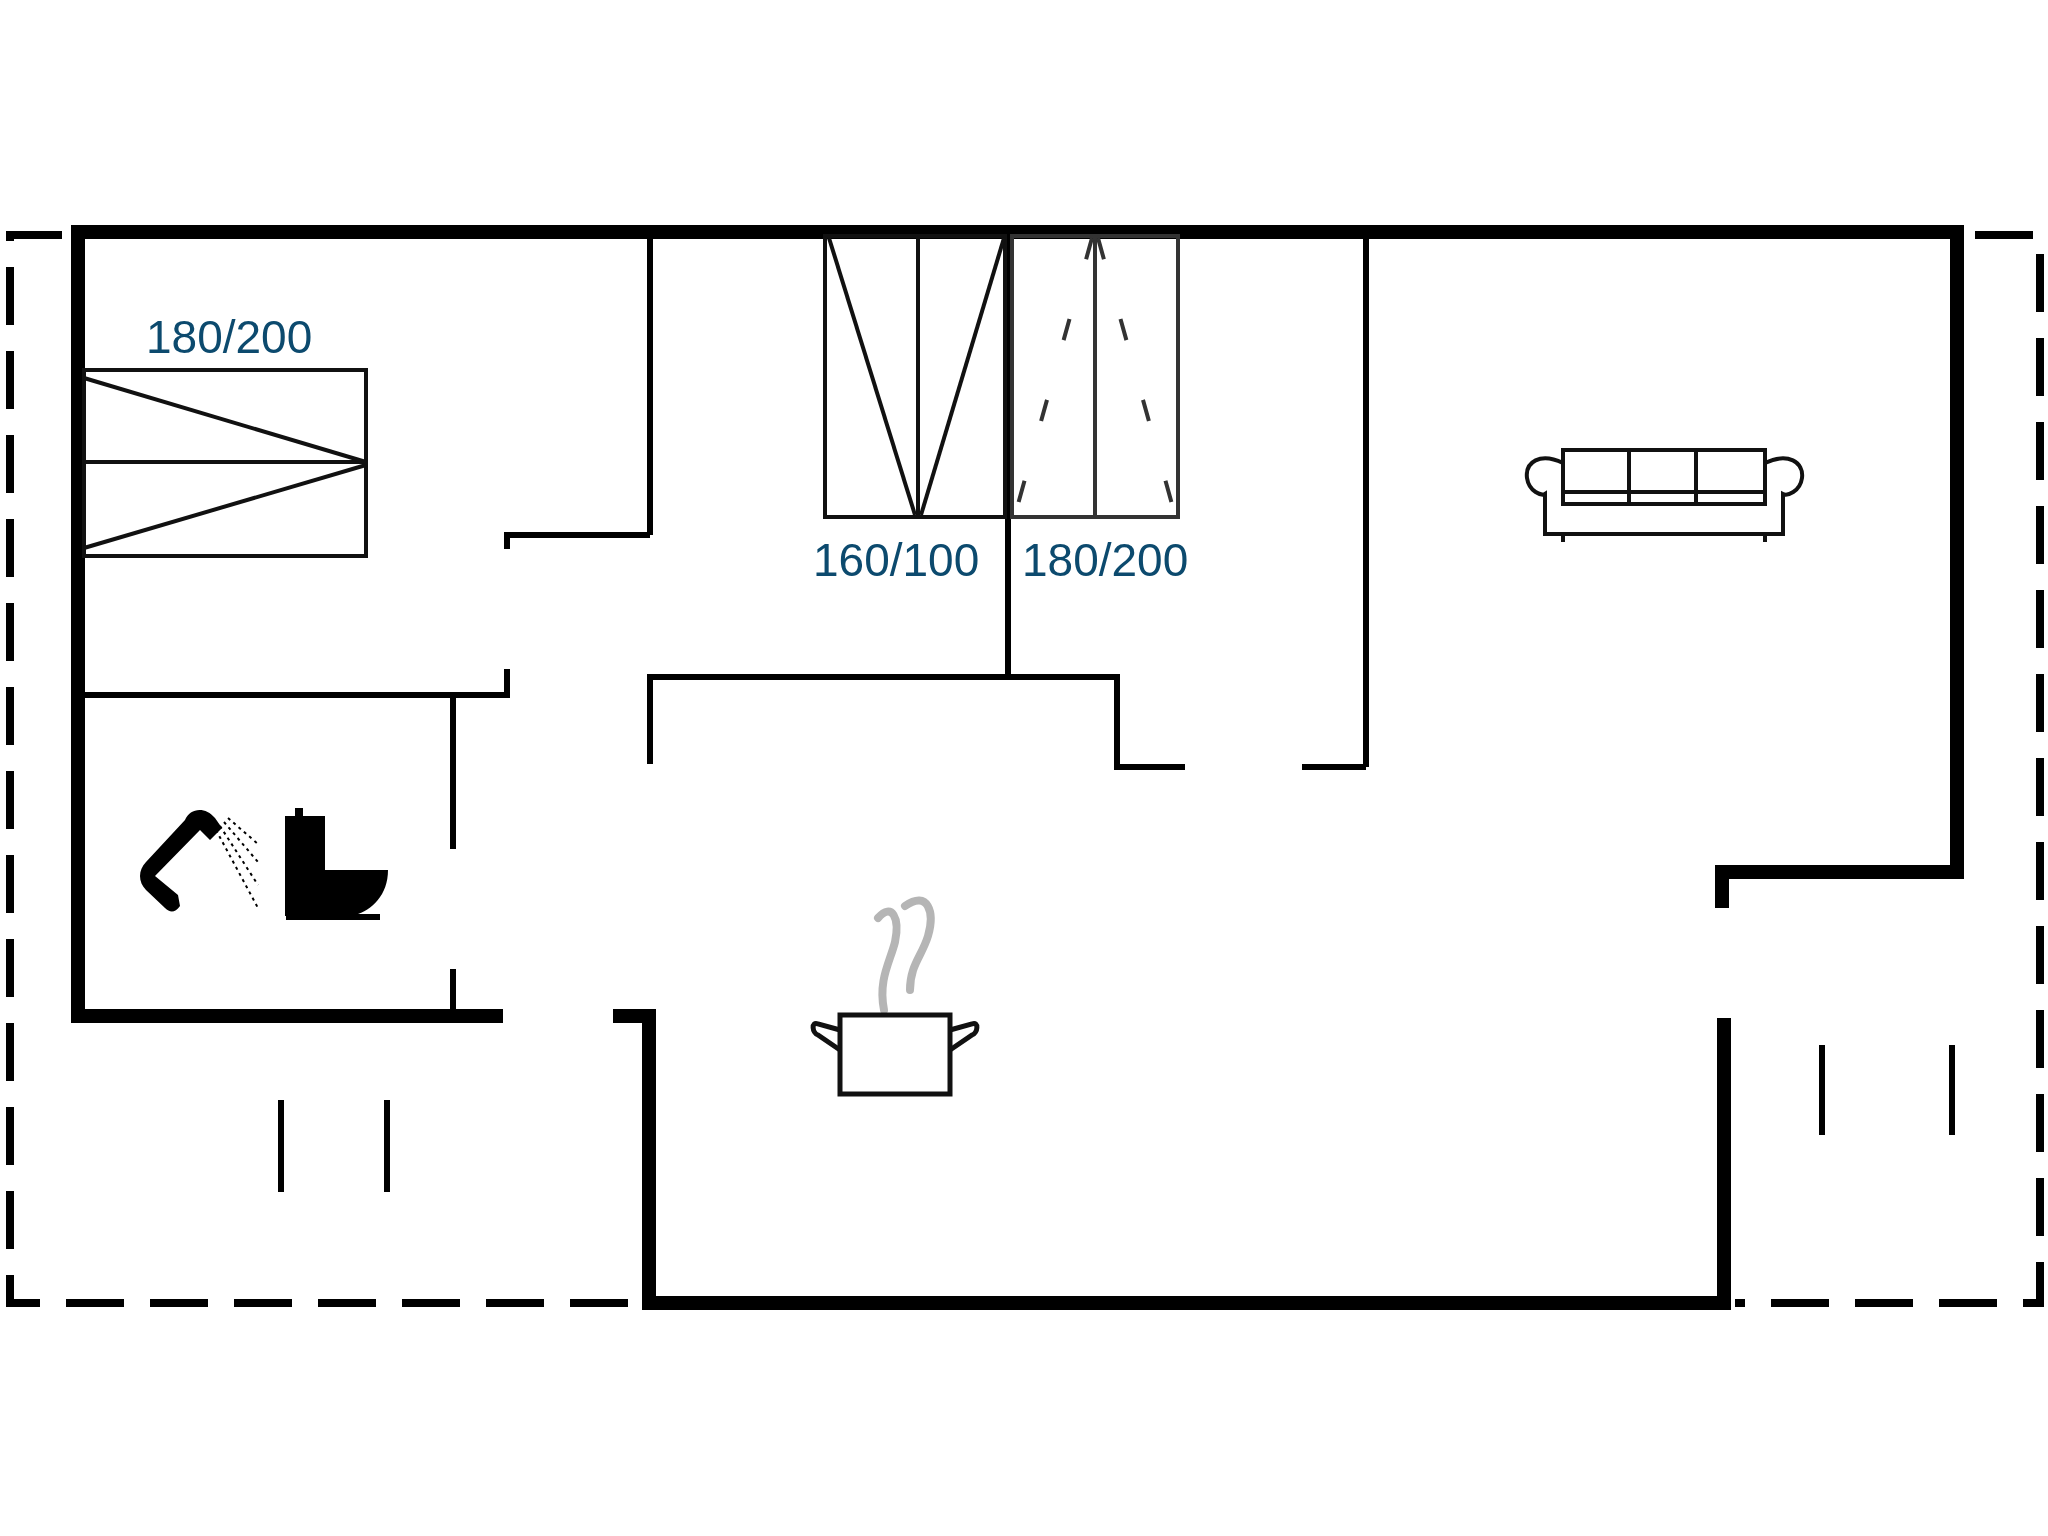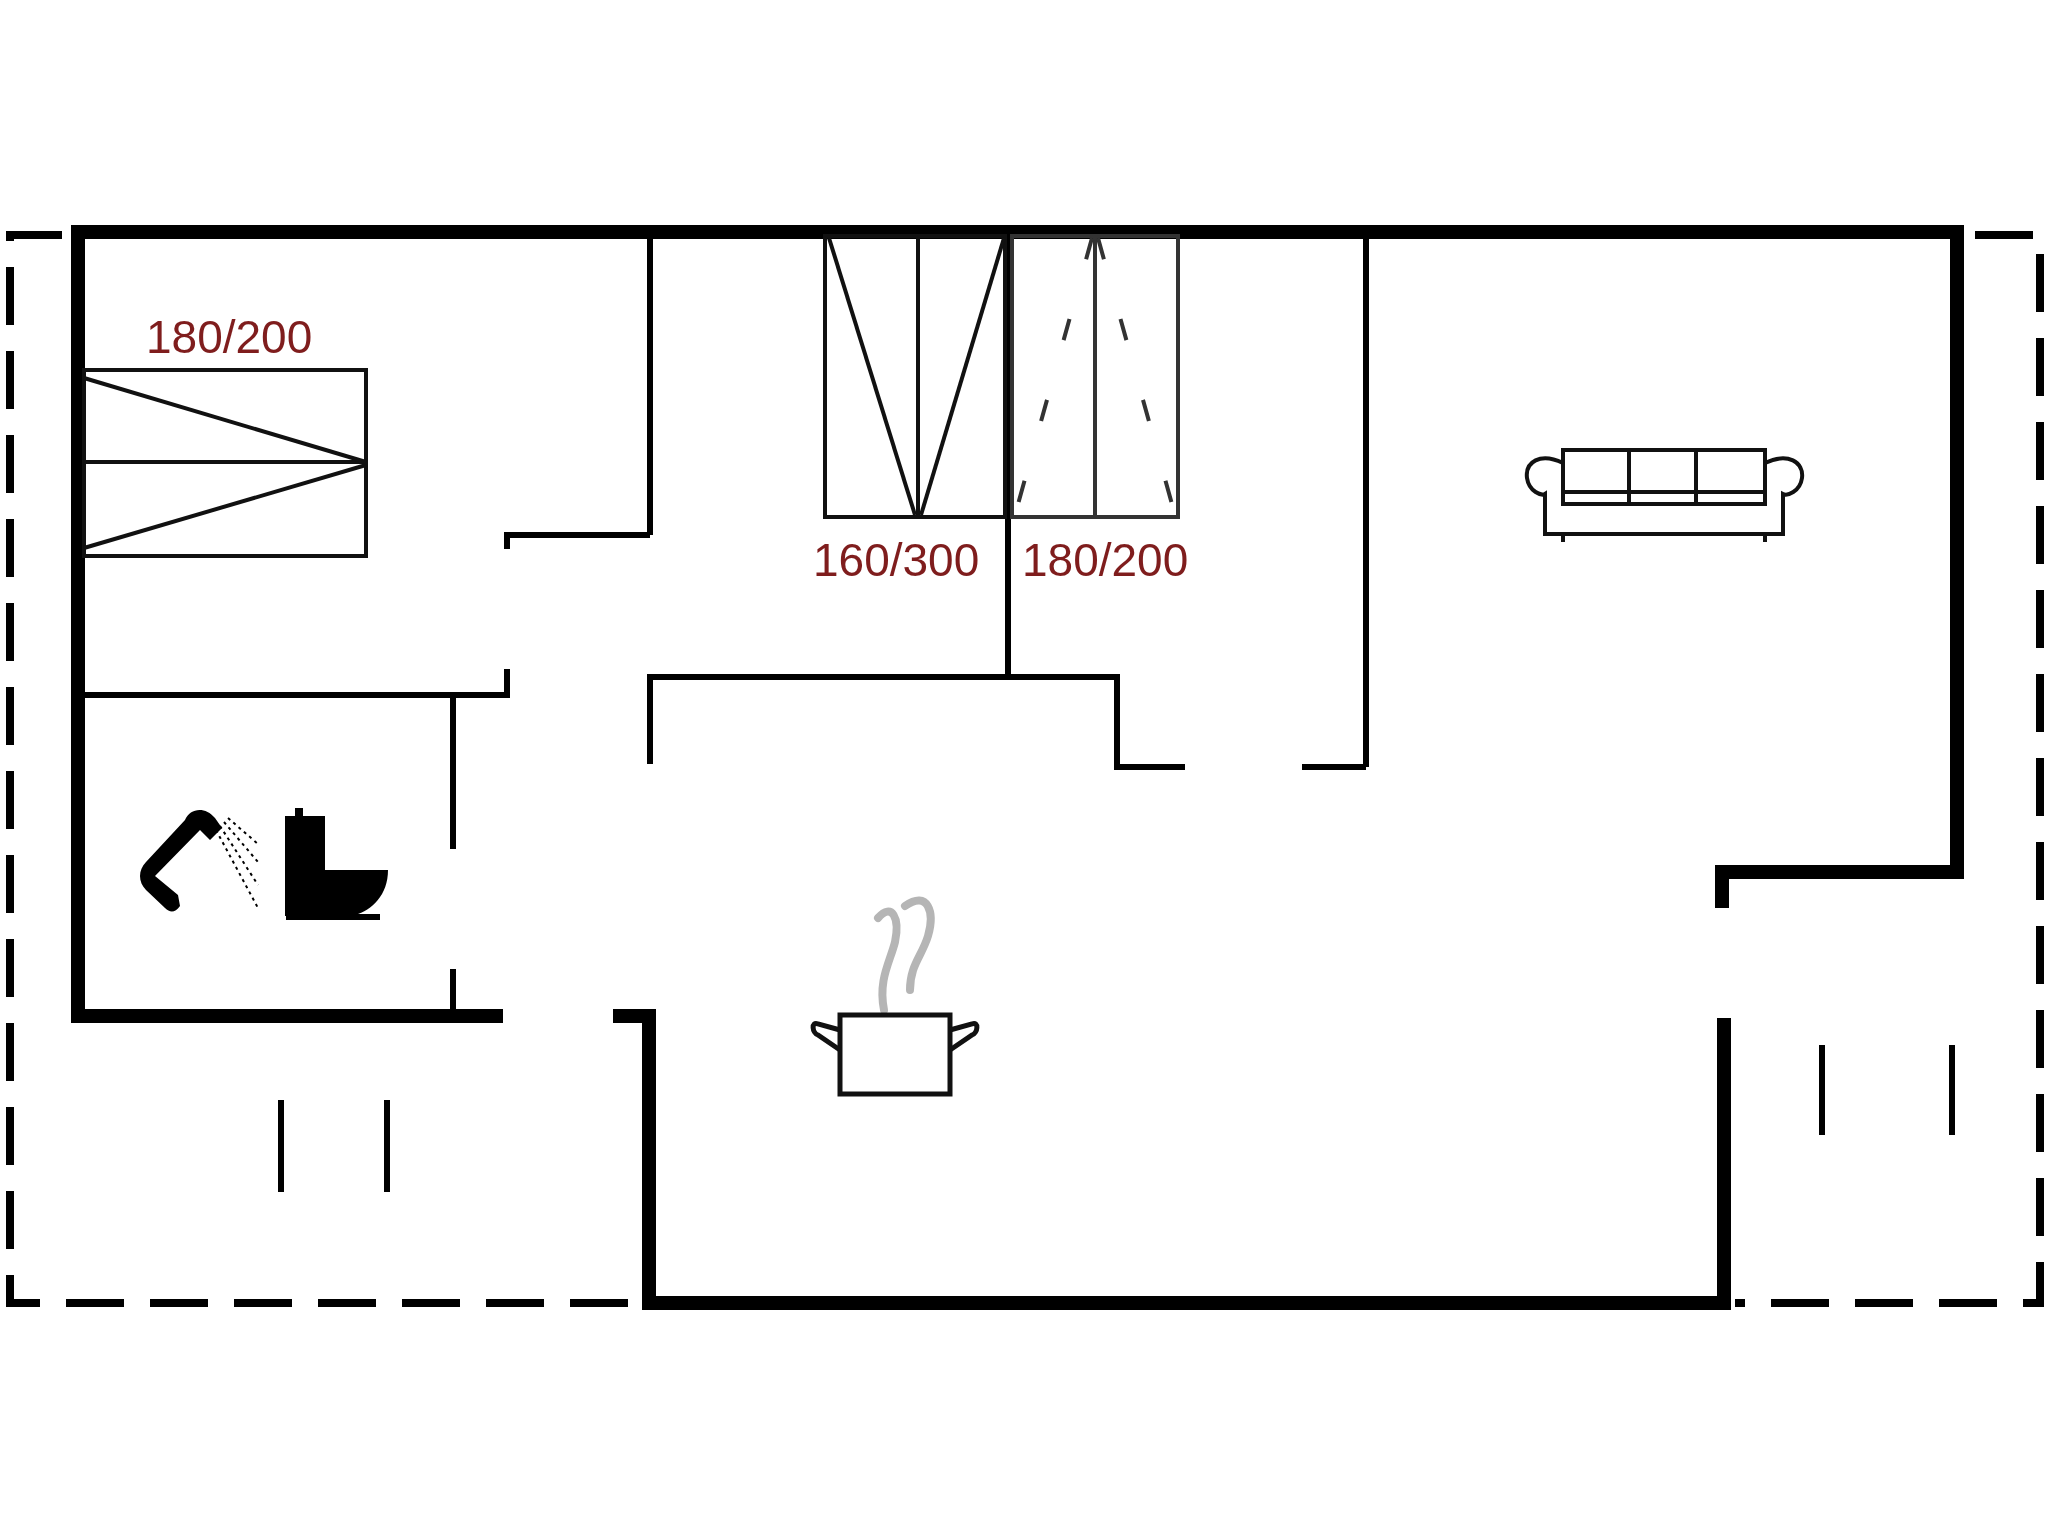--- a/index.html
+++ b/index.html
@@ -1,19 +1,19 @@
 <!DOCTYPE html>
 <html><head>
 <meta charset="utf-8">
 <style>
   html, body { margin: 0; padding: 0; background: #ffffff; }
   body { width: 2048px; height: 1536px; overflow: hidden; position: relative;
          font-family: "Liberation Sans", "DejaVu Sans", sans-serif; }
   #plan { position: absolute; left: 0; top: 0; width: 2048px; height: 1536px; }
-  .bed-label { position: absolute; font-size: 46px; color: #7f1d1d; letter-spacing: 0px;
+  .bed-label { position: absolute; font-size: 46px; color: #0c4a6e; letter-spacing: 0px;
                font-family: "Liberation Sans", sans-serif; line-height: 1; white-space: nowrap; }
 </style>
 </head>
 <body>
 
 <svg id="plan" viewBox="0 0 2048 1536" xmlns="http://www.w3.org/2000/svg">
 
   <g fill="none" stroke="#000" stroke-width="8" stroke-dasharray="58 26">
     <polyline points="62,235 10,235 10,1303 630,1303"></polyline>
     <polyline points="1975,235 2040,235 2040,1303 1735,1303"></polyline>
@@ -103,14 +103,14 @@
     <path d="M905,906 C928,890 935,912 928,936 C922,956 910,965 910,990" stroke="#b5b5b5" stroke-width="8" fill="none" stroke-linecap="round"></path>
     <g stroke="#111" stroke-width="5" fill="none">
       <rect x="840" y="1015" width="110" height="79"></rect>
       <path d="M840,1030 L818,1024 C811,1021 812,1033 818,1035 L840,1050"></path>
       <path d="M950,1030 L972,1024 C979,1021 978,1033 972,1035 L950,1050"></path>
     </g>
   </g>
 </svg>
 
 <div class="bed-label" style="left:146px; top:314px;">180/200</div>
-<div class="bed-label" style="left:813px; top:537px;">160/300</div>
+<div class="bed-label" style="left:813px; top:537px;">160/100</div>
 <div class="bed-label" style="left:1022px; top:537px;">180/200</div>
 
 </body></html>

